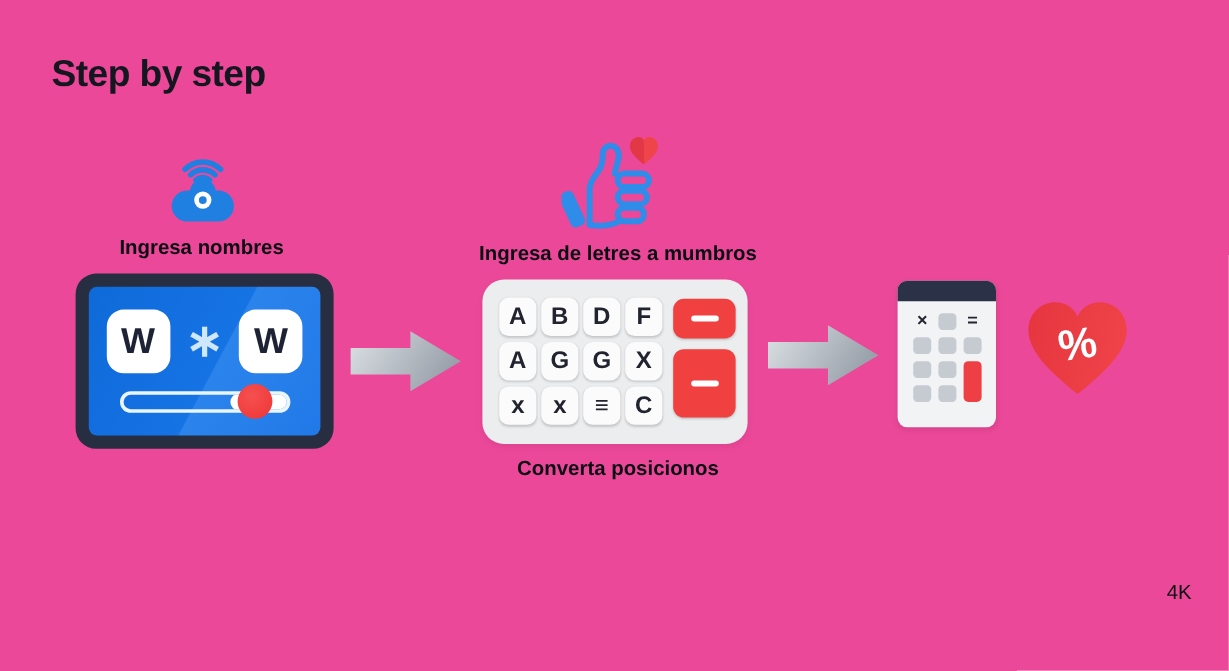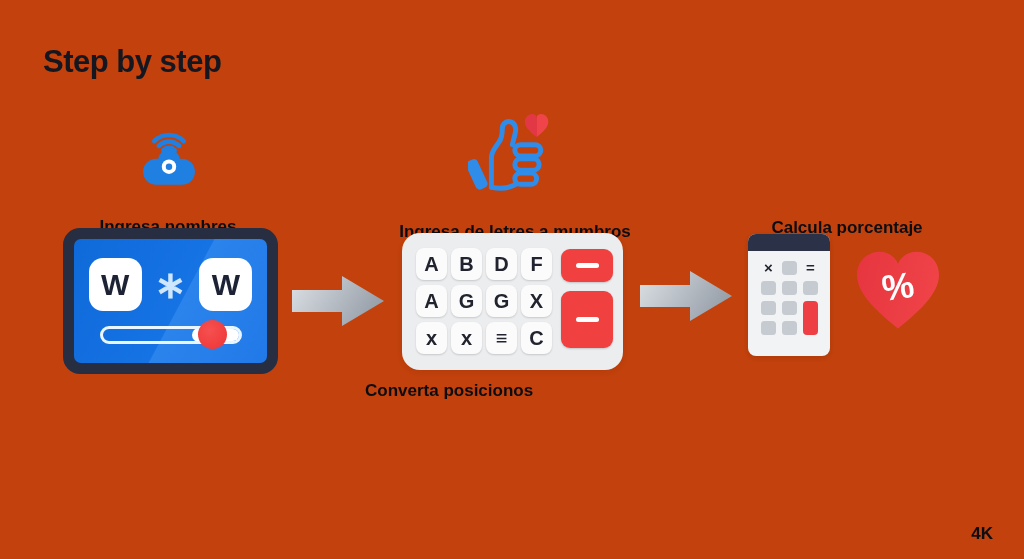--- a/index.html
+++ b/index.html
@@ -1,28 +1,28 @@
 <!DOCTYPE html>
 <html><head>
 <meta charset="utf-8">
 <style>
   * { margin:0; padding:0; box-sizing:border-box; }
   html,body { width:1024px; height:559px; }
   body { font-family:"Liberation Sans", sans-serif; background:#fdfdfd; }
-  .canvas { position:relative; width:1024px; height:559px; background:#c2410c; overflow:hidden; }
+  .canvas { position:relative; width:1024px; height:559px; background:#ec4899; overflow:hidden; }
 
   .page-title { position:absolute; left:43px; top:44px; font-size:31px; font-weight:700;
                 color:#14171f; letter-spacing:-0.5px; }
 
   .step-label { position:absolute; font-size:17px; font-weight:600; color:#0b0d12;
-                text-align:center;margin-top:20px; }
+                text-align:center; }
   .label-1 { left:48px;  top:197px; width:240px; }
   .label-2 { left:365px; top:202px; width:300px; }
   .label-3 { left:737px; top:198px; width:220px; }
-  .caption { position:absolute; left:365px; top:380px; width:300px; text-align:left;
+  .caption { position:absolute; left:365px; top:380px; width:300px; text-align:center;
              font-size:17px; font-weight:600; color:#0b0d12; line-height:22px; }
 
   .icon-box { position:absolute; }
   .wifi-box   { left:133px; top:116px; width:72px; height:74px; }
   .thumbs-box { left:468px; top:110px; width:92px; height:86px; }
 
   
   .tablet { position:absolute; left:63px; top:228px; width:215px; height:146px;
             background:#272e42; border-radius:17px; padding:11px; }
   .screen { width:100%; height:100%; border-radius:7px;
@@ -73,21 +73,21 @@
               font-weight:700; color:#22252f; line-height:14px; }
   .calc-key { background:#c6cad1; border-radius:3.5px; }
   .calc-red { grid-column:3; grid-row:3 / span 2; background:#ee3f44; border-radius:4px; }
 
   
   .heart3 { position:absolute; left:853px; top:250px; width:90px; height:82px; }
   .pct { position:absolute; left:0; top:0; width:90px; height:74px; display:flex;
          align-items:center; justify-content:center; color:#ffffff; font-size:36px;
          font-weight:700; transform:rotate(-8deg); }
 
-  .watermark { position:absolute; right:31px; top:524px; font-size:17px; font-weight:700;
+  .watermark { position:absolute; right:31px; top:484px; font-size:17px; font-weight:400;
                color:#0b0d12; }
 </style>
 </head>
 <body>
 
 <div class="canvas">
 
   <div class="page-title">Step by step</div>
 
   <div class="icon-box wifi-box">
@@ -189,21 +189,20 @@
       <defs>
           <linearGradient id="ag2" x1="0" y1="0" x2="1" y2="0.35">
         <stop offset="0" stop-color="#dde1e5"></stop>
             <stop offset="1" stop-color="#99a1ab"></stop>
       </linearGradient>
         </defs>
       <polygon points="0,16 50,16 50,2 92,27 50,52 50,38 0,38" fill="url(#ag2)"></polygon>
     </svg>
   </div>
 
-  <div class="step-label label-3">Calcula porcentaje</div>
 
   <div class="calc">
     <div class="calc-top"></div>
     <div class="calc-grid">
       <div class="calc-sym">×</div>
       <div class="calc-key"></div>
       <div class="calc-sym">=</div>
       <div class="calc-key"></div>
       <div class="calc-key"></div>
       <div class="calc-key"></div>

